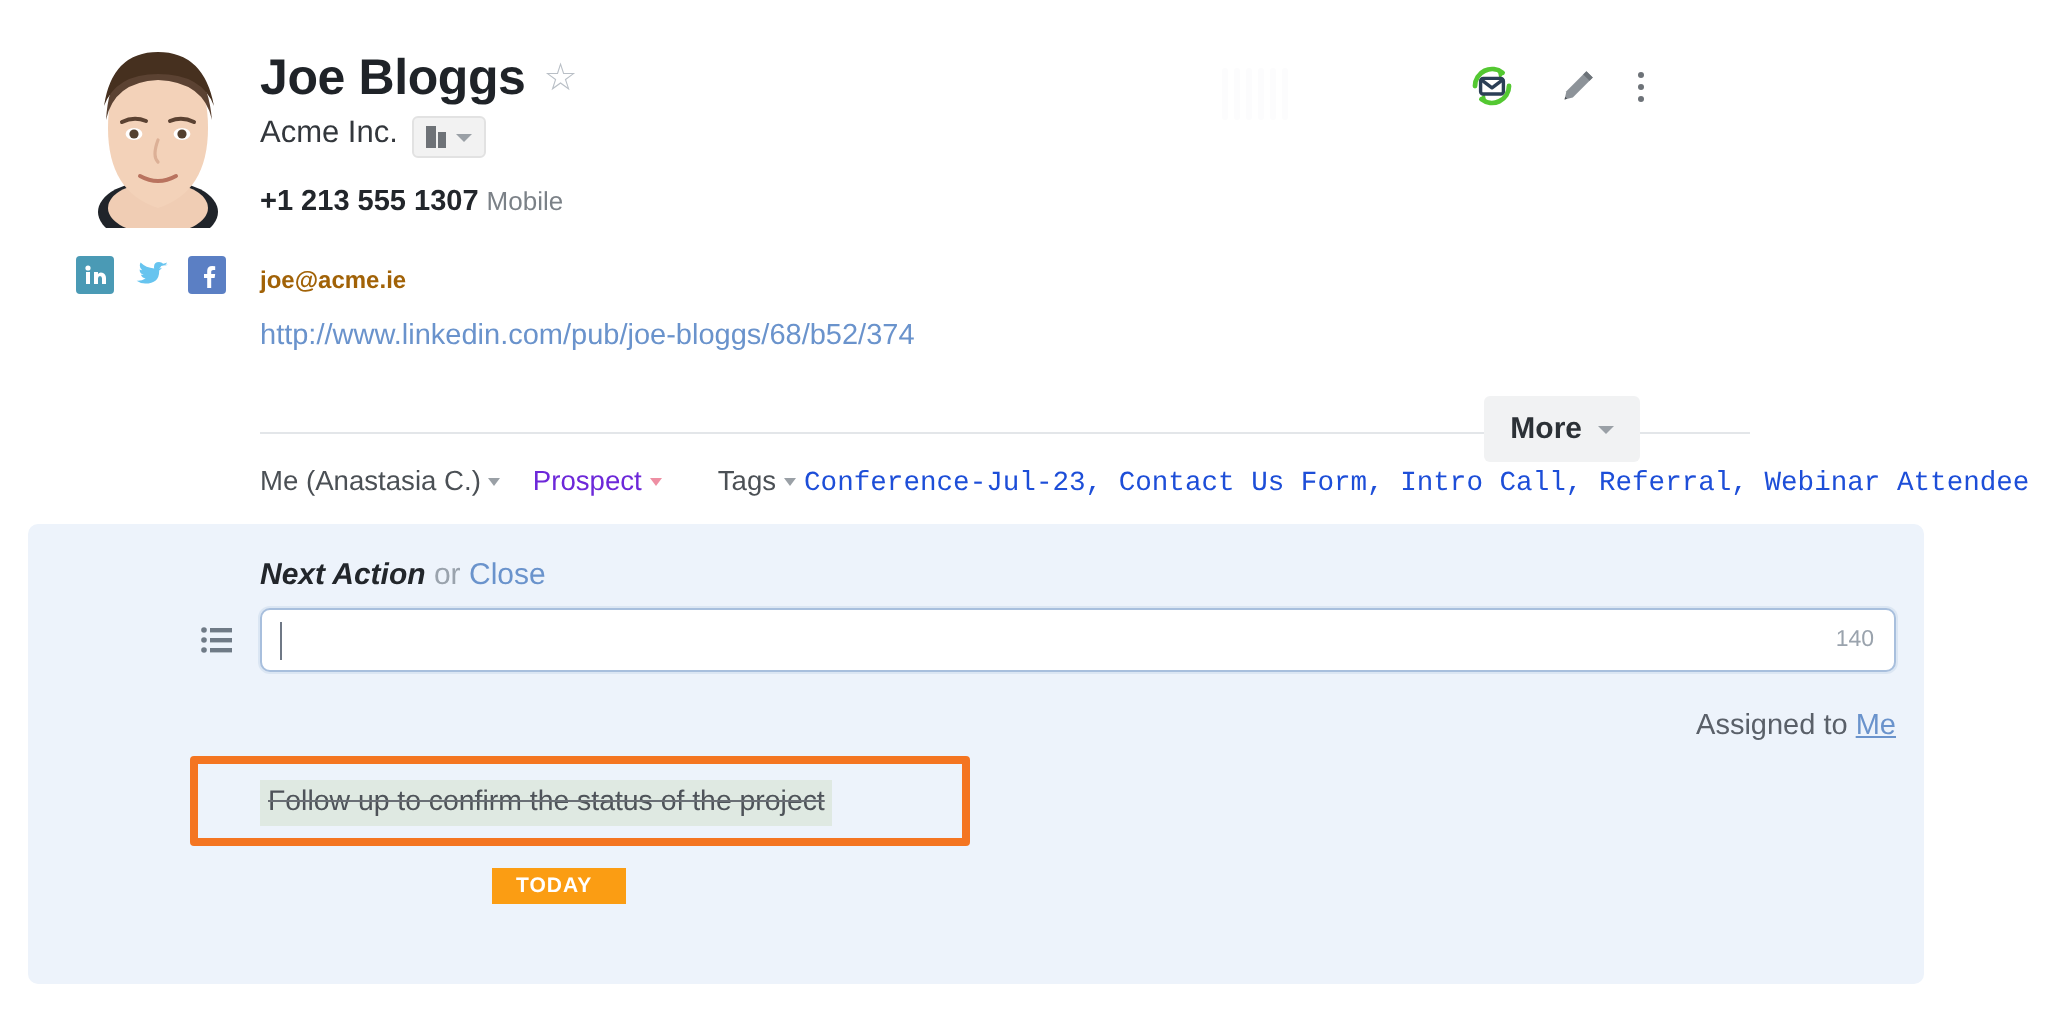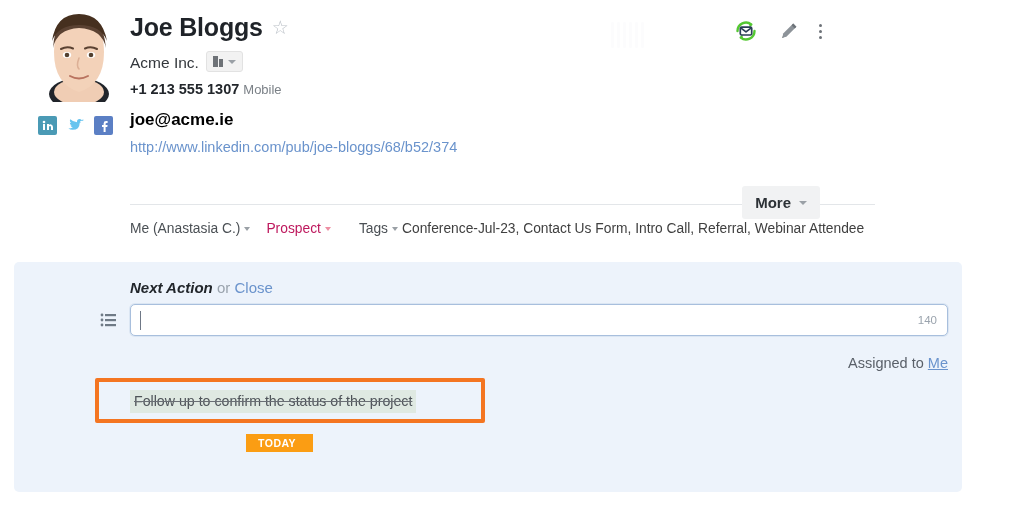--- a/index.html
+++ b/index.html
@@ -6,21 +6,21 @@
   html, body {
     margin: 0; padding: 0;
     width: 1024px; height: 515px;
     background: #ffffff;
     font-family: "Liberation Sans", sans-serif;
     -webkit-font-smoothing: antialiased;
   }
   #root { position: relative; width: 1024px; height: 515px; overflow: hidden; background:#fff; }
 
   
-  .contact-header { position: absolute; left: 0; top: 0; width: 844px; height: 252px; }
+  .contact-header { position: absolute; left: 0; top: 12px; width: 844px; height: 252px; }
 
   .avatar-col { position: absolute; left: 36px; top: 8px; width: 92px; }
   .avatar {
     width: 86px; height: 94px;
     border-radius: 2px;
     overflow: hidden;
     position: relative;
     background: #ffffff;
   }
   .avatar svg { display:block; width:86px; height:94px; }
@@ -31,46 +31,46 @@
   .social.tw { background: transparent; }
   .social.fb { background: #5b7fc4; }
   .social svg { display:block; }
 
   .info-col { position: absolute; left: 130px; top: 10px; }
 
   .name-row { display: flex; align-items: center; gap: 9px; height: 34px; }
   .name { font-size: 25px; font-weight: bold; color: #1f2328; letter-spacing: -0.2px; line-height: 30px; }
   .star { color: #b9bfc6; font-size: 19px; line-height: 19px; }
 
-  .company-row { display: flex; align-items: flex-end; gap: 7px; margin-top: 2px; height: 26px; }
+  .company-row { display: flex; align-items: flex-start; gap: 7px; margin-top: 2px; height: 26px; }
   .company { font-size: 15.5px; color: #33373c; }
   .company-btn {
     background: #f2f2f2; border: 1px solid #e2e2e2; border-radius: 3px;
     height: 21px; padding: 0 6px; display: flex; align-items: center; gap: 5px;
   }
   .bldg { display:flex; align-items:flex-end; gap:1px; }
   .bldg i { display:block; background:#6e7277; }
   .bldg i.b1 { width:5px; height:11px; }
   .bldg i.b2 { width:4px; height:8px; }
   .caret { width:0; height:0; border-left:4px solid transparent; border-right:4px solid transparent; border-top:4px solid #9aa0a6; }
 
   .phone-row { margin-top: 7px; font-size: 14.5px; line-height: 20px; }
   .phone-num { font-weight: bold; color: #22262b; }
   .phone-lbl { color: #7b8187; font-size: 13px; }
 
-  .email { margin-top: 10px; font-size: 17px; font-weight: bold; color: #000000; line-height: 19px; }
+  .email { margin-top: 20px; font-size: 12px; font-weight: bold; color: #a16207; line-height: 19px; }
   .weburl { margin-top: 9px; font-size: 14.5px; color: #6a93cc; line-height: 19px; }
 
   .divider { position: absolute; left: 130px; top: 204px; width: 745px; height: 1px; background: #e3e6e9; }
 
   .meta-row { position: absolute; left: 130px; top: 221px; display: flex; align-items: baseline; font-size: 13.8px; white-space: nowrap; }
   .meta-owner { color: #4b5055; }
-  .meta-stage { color: #be185d; margin-left: 16px; }
+  .meta-stage { color: #6d28d9; margin-left: 16px; }
   .meta-tagslbl { color: #4b5055; margin-left: 28px; }
-  .meta-tags { color: #404040; margin-left: 4px; }
+  .meta-tags { color: #1d4ed8; margin-left: 4px; font-family: Liberation Mono, monospace; }
   .tcaret { display:inline-block; margin-left:4px; width:0; height:0; border-left:3.5px solid transparent; border-right:3.5px solid transparent; border-top:4px solid #9aa0a6; vertical-align: middle; }
   .tcaret.pink { border-top-color:#ee8fa3; }
 
   
   .actions { position: absolute; right: 22px; top: 18px; display: flex; align-items: center; gap: 20px; }
   .icon-btn { display:flex; align-items:center; justify-content:center; }
   .ghost-bars { position:absolute; right: 200px; top: 22px; display:flex; gap:3px; opacity:0.55; }
   .ghost-bars i { display:block; width:3px; height:26px; background:#fbfbfc; border-radius:1px; }
 
   .dots { display:flex; flex-direction:column; gap:3px; align-items:center; }

